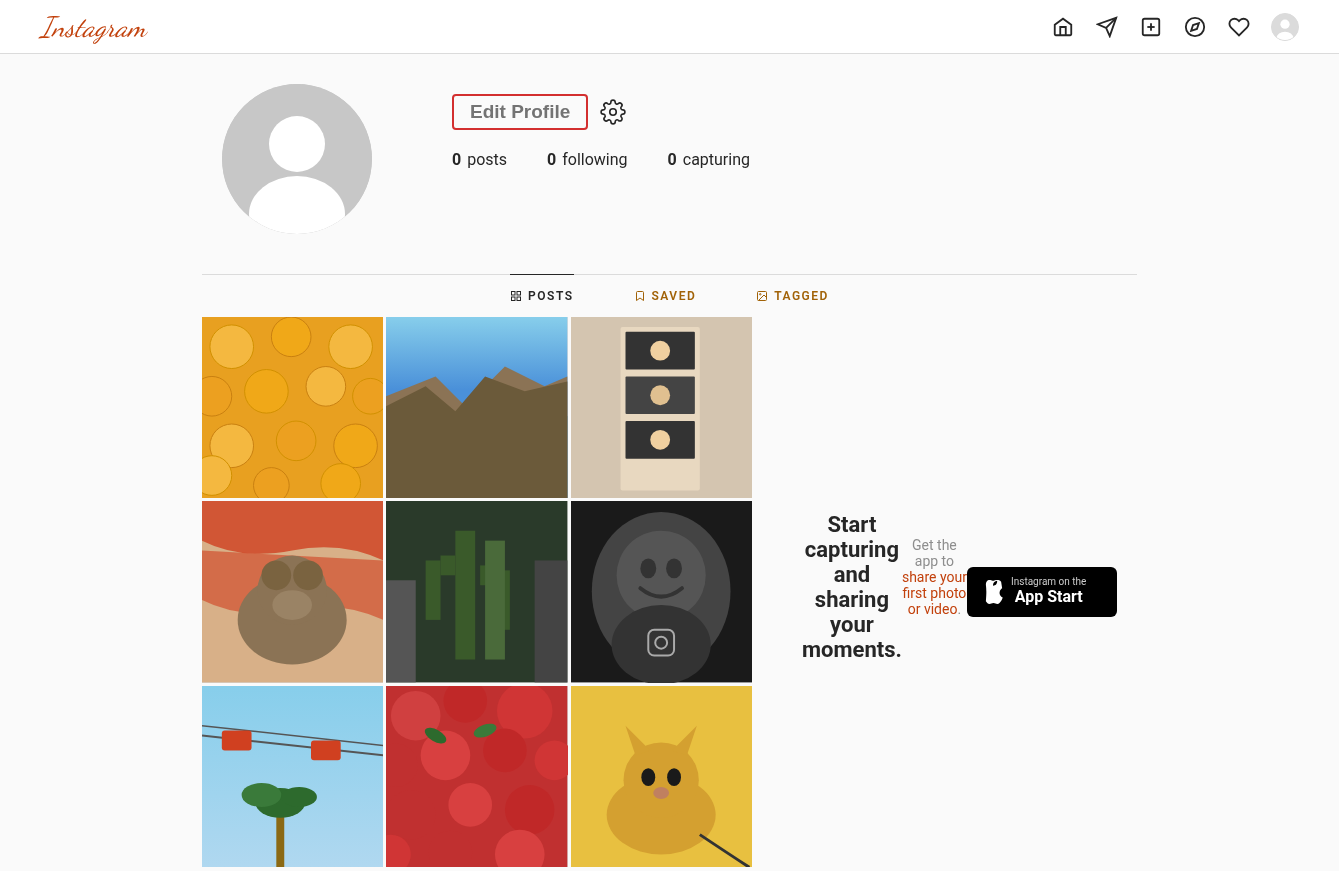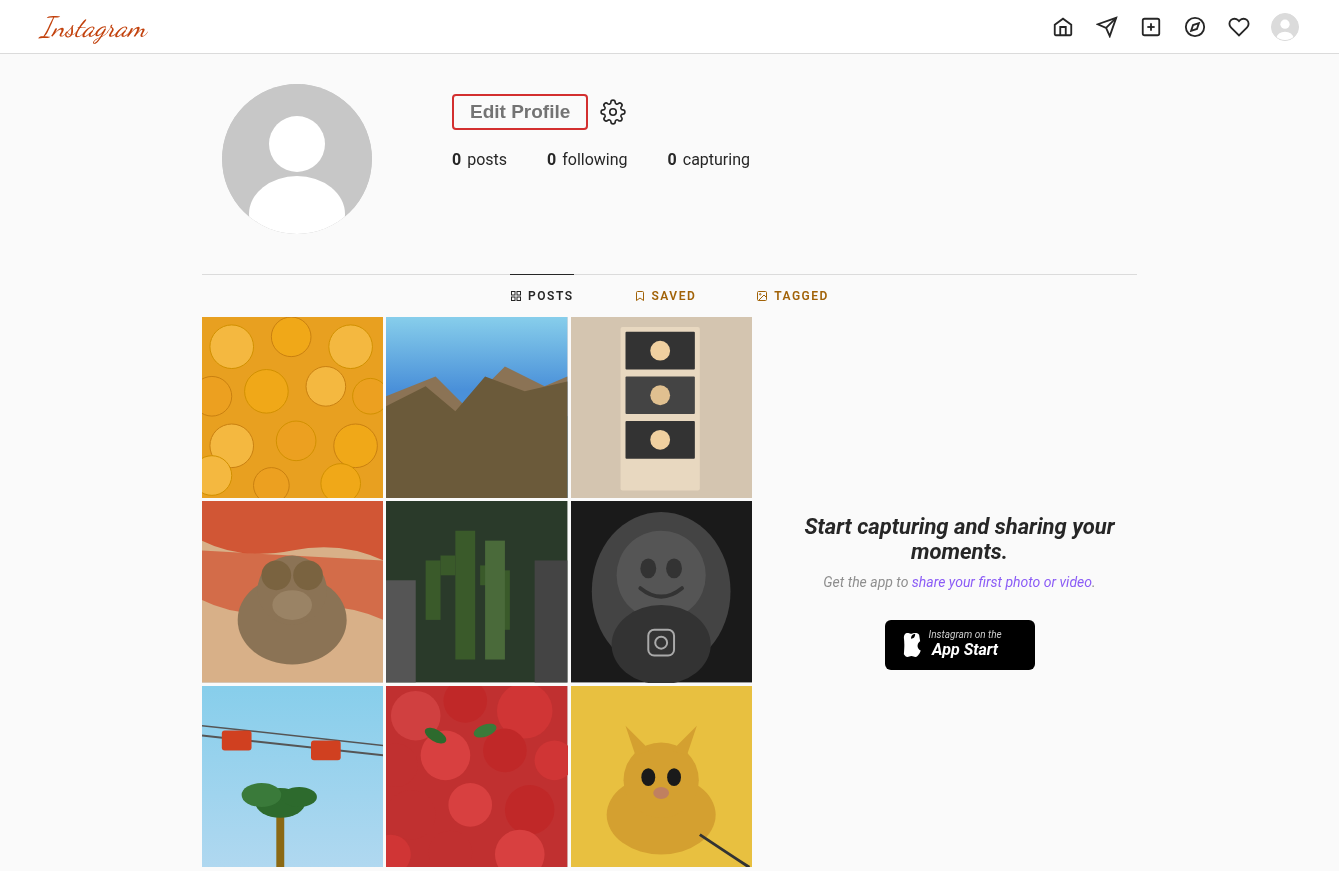--- a/index.html
+++ b/index.html
@@ -66,22 +66,22 @@
     
     .content-area {
       max-width: 935px; margin: 0 auto; display: flex; gap: 30px; padding: 0 0 40px;
     }
     .grid-section { width: 550px; flex-shrink: 0; }
     .photo-grid { display: grid; grid-template-columns: repeat(3, 1fr); gap: 3px; }
     .grid-item { width: 100%; aspect-ratio: 1; overflow: hidden; background: #dbdbdb; cursor: pointer; }
 
     
     .cta-section {
-      flex: 1; display: flex; flex-direction: column; align-items: center;
-      justify-content: center; padding: 60px 20px; text-align: center; font-style: italic;
+      flex: 1; display: flex; align-items: center;
+      justify-content: center; padding: 60px 20px; text-align: center;
     }
     .cta-title { font-size: 22px; font-weight: 700; margin-bottom: 10px; }
     .cta-subtitle { font-size: 14px; color: #8e8e8e; margin-bottom: 30px; }
     .cta-subtitle a { color: #3897f0; text-decoration: none; }
     .app-buttons { display: flex; gap: 10px; }
     .app-btn {
       background: #000; color: #fff; border-radius: 6px; padding: 10px 16px;
       display: flex; align-items: center; gap: 8px; cursor: pointer; min-width: 150px;
     }
     .app-btn-text-small { font-size: 10px; color: #ccc; line-height: 1; }
@@ -377,21 +377,21 @@
 
           <path d="M130 150 Q160 170 180 183" stroke="#333" stroke-width="3" fill="none"></path>
         </svg>
       </div>
     </div>
   </div>
 
   <div class="cta-section">
     <p class="cta-title">Start capturing and sharing your moments.</p>
     <p class="cta-subtitle">
-      Get the app to <a href="#" style="color:#8b5cf6; text-decoration:none;">share your first photo or video</a>.
+      Get the app to <a href="#" style="color:#c2410c; text-decoration:none;">share your first photo or video</a>.
     </p>
     <div class="app-buttons">
       <div class="app-btn">
         <svg width="20" height="24" viewBox="0 0 814 1000" fill="white">
           <path d="M788.1 340.9c-5.8 4.5-108.2 62.2-108.2 190.5 0 148.4 130.3 200.9 134.2 202.2-.6 3.2-20.7 71.9-68.7 141.9-42.8 61.6-87.5 123.1-155.5 123.1s-85.5-39.5-164-39.5c-76 0-103.7 40.8-165.9 40.8s-105-43.5-150.3-112.2C155 366.2 110 270.7 110 180.3c0-120.5 73.8-184.4 145.5-184.4 73.6 0 118 39.4 160.1 39.4 36.1 0 87.3-40.7 166.3-40.7 27.8 0 106.7 3.2 166.3 84.2l-1.1.7zm-253.4-151.9c27.5-36.2 45.3-87.1 45.3-137.6 0-7.1-.6-14.3-1.9-20.1-42.8 1.9-93.7 30.6-123.7 66.4-23.3 26.3-45.1 74.4-45.1 123.2 0 7.8 1.3 15.6 1.9 18.1 2.6.6 6.5 1.3 10.4 1.3 37.9 0 85.7-26.3 113.1-51.3z"></path>
         </svg>
         <div>
           <div class="app-btn-text-small">Instagram on the</div>
           <div class="app-btn-text-large">App Start</div>
         </div>

